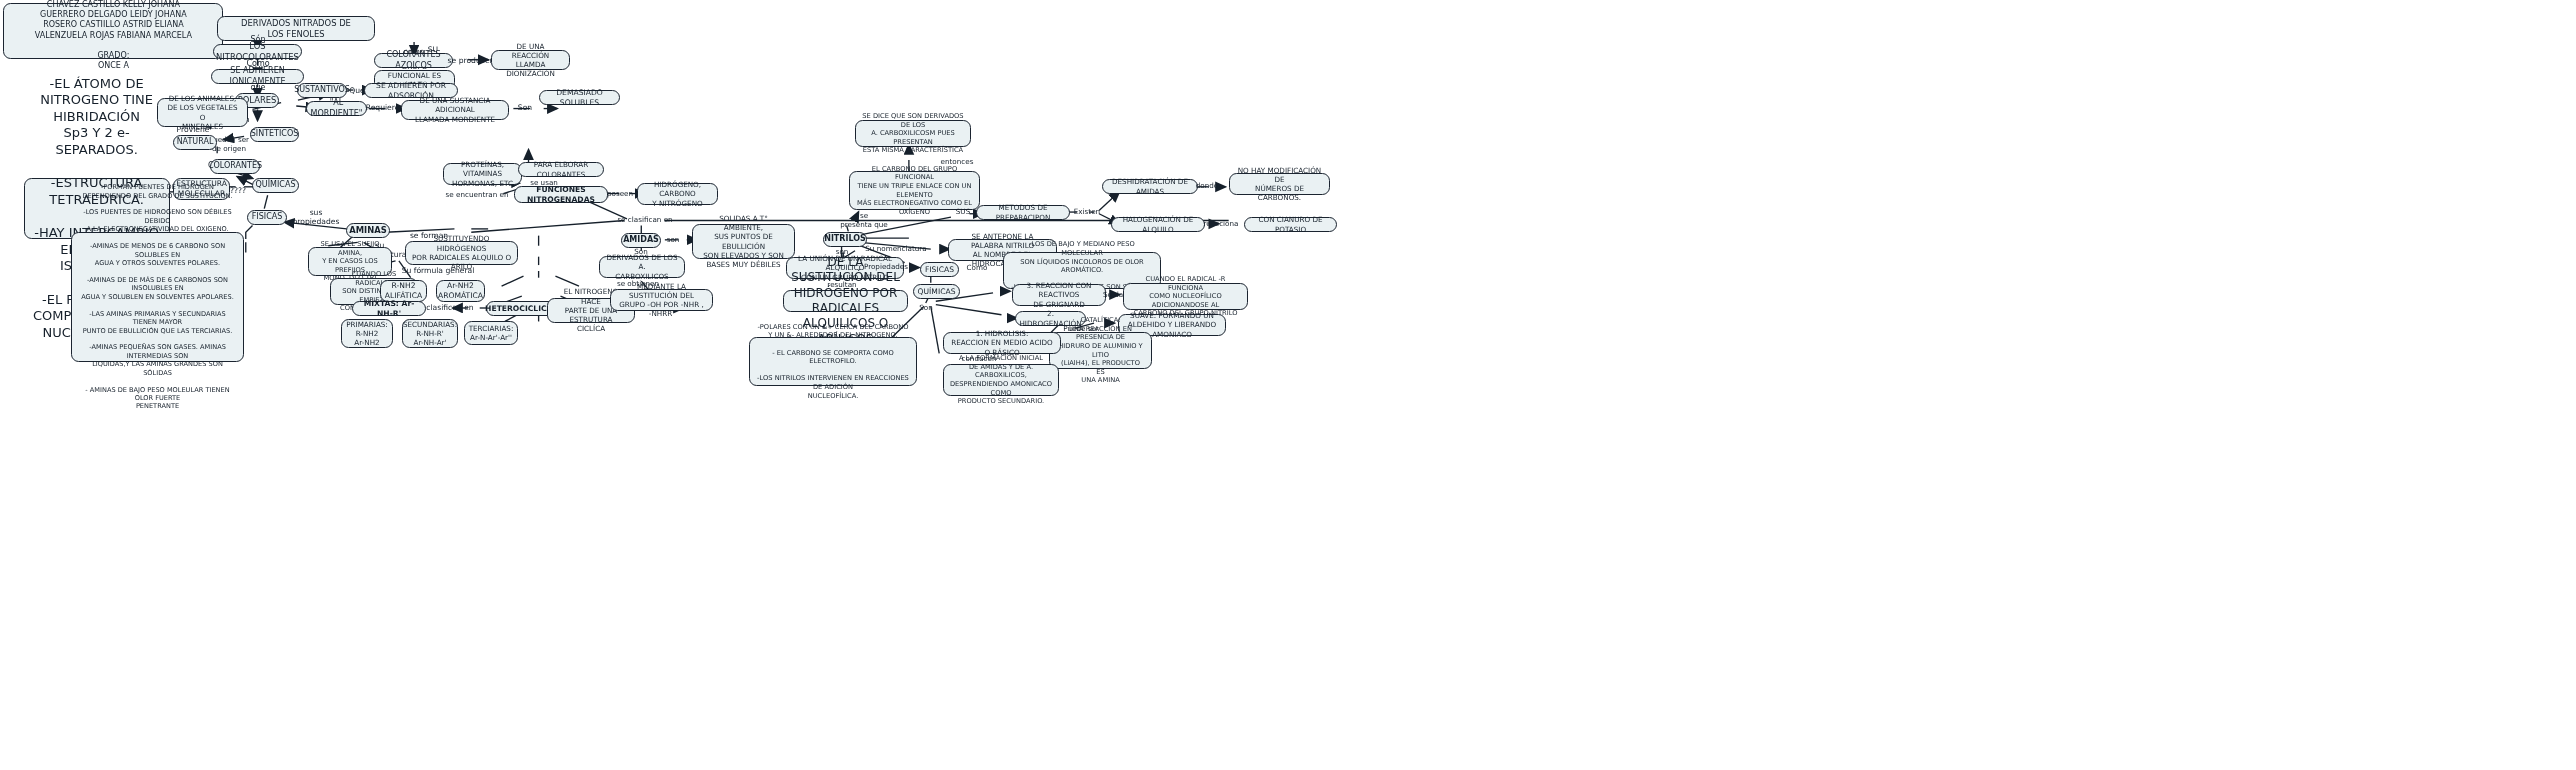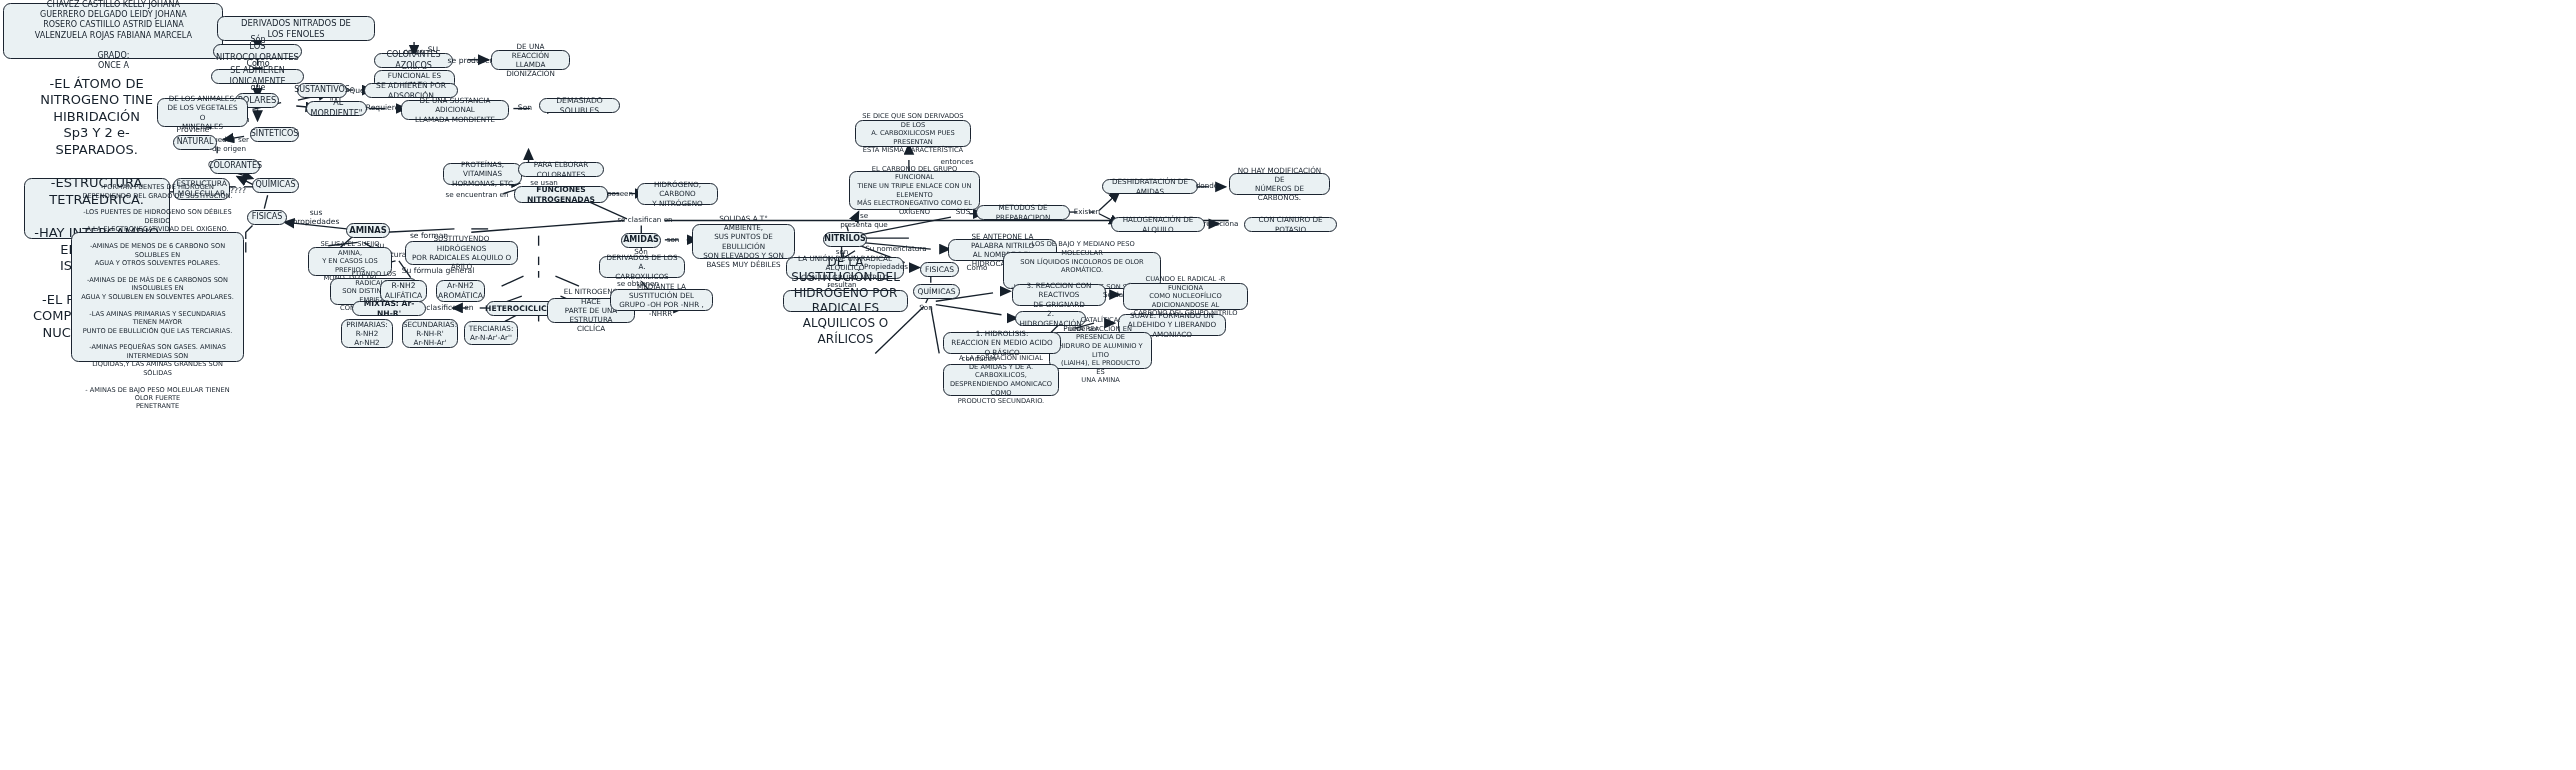--- a/index.html
+++ b/index.html
@@ -241,21 +241,21 @@
 
   <div class="node" style="left:364px; top:83px; width:94px; height:15px; font-size:7.6px;">SE ADHIEREN POR ADSORCIÓN</div>
 
   <div class="node" style="left:306px; top:101px; width:61px; height:15px; font-size:8px;">"AL MORDIENTE"</div>
   <div class="lbl" style="left:385px; top:108px; font-size:7.6px;">Requieren</div>
 
   <div class="node" style="left:401px; top:100px; width:108px; height:20px; font-size:7.2px;">DE UNA SUSTANCIA ADICIONAL
 LLAMADA MORDIENTE</div>
   <div class="lbl" style="left:525px; top:108px; font-size:7.6px;">Son</div>
 
-  <div class="node" style="left:539px; top:98px; width:81px; height:15px; font-size:7.6px;">DEMASIADO SOLUBLES</div>
+  <div class="node" style="left:539px; top:90px; width:81px; height:15px; font-size:7.6px;">DEMASIADO SOLUBLES</div>
 
   <div class="lbl" style="left:220px; top:120px; font-size:7.6px;">Se clasifican en</div>
 
   <div class="node" style="left:157px; top:98px; width:91px; height:29px; font-size:7.2px;">DE LOS ANIMALES,
 DE LOS VEGETALES O
 MINERALES</div>
   <div class="lbl" style="left:193px; top:130px; font-size:7.6px;">Proviene</div>
 
   <div class="node" style="left:250px; top:127px; width:49px; height:15px; font-size:8px;">SINTETICOS</div>
   <div class="lbl" style="left:229px; top:145px; font-size:7.2px;">Pueden ser
@@ -454,15 +454,22 @@
 UNA AMINA</div>
 
   <div class="node" style="left:943px; top:332px; width:118px; height:22px; font-size:7.2px;">1. HIDROLISIS:
 REACCION EN MEDIO ACIDO O BÁSICO</div>
   <div class="lbl" style="left:979px; top:359px; font-size:7.2px;">conducen</div>
   <div class="node" style="left:943px; top:364px; width:116px; height:32px; font-size:6.7px;">A LA FORMACIÓN INICIAL
 DE AMIDAS Y DE A. CARBOXILICOS,
 DESPRENDIENDO AMONICACO COMO
 PRODUCTO SECUNDARIO.</div>
 
+  <div class="node" style="left:749px; top:337px; width:168px; height:49px; font-size:6.7px;">-POLARES CON UN &amp;+ CERCA DEL CARBONO
+Y UN &amp;- ALREDEDOR DEL NITROGENO.
+
+- EL CARBONO SE COMPORTA COMO ELECTROFILO.
+
+-LOS NITRILOS INTERVIENEN EN REACCIONES DE ADICIÓN
+NUCLEOFÍLICA.</div>
 
 </div>
 
 
 </body></html>

